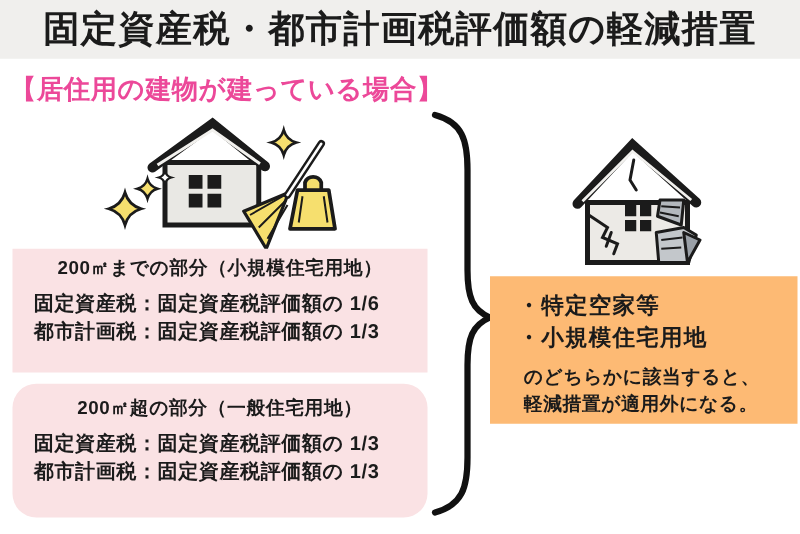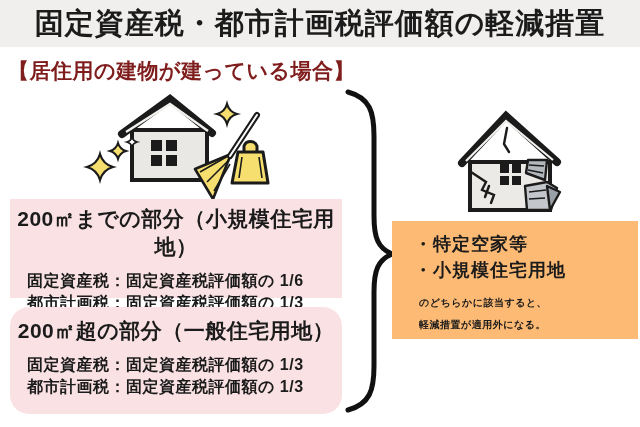--- a/index.html
+++ b/index.html
@@ -15,48 +15,48 @@
   .title-bar{
     position:absolute;left:0;top:0;width:640px;height:47px;
     background:#f0efed;
     display:flex;align-items:center;justify-content:center;
   }
   .title-bar h1{
     margin:0;font-size:29px;letter-spacing:1px;color:#1b1b1b;font-weight:700;
   }
   .subtitle{
     position:absolute;left:8px;top:57px;
-    font-size:21px;color:#7f1d1d;letter-spacing:0.5px;
+    font-size:21px;color:#ec4899;letter-spacing:0.5px;
   }
   .house-clean{position:absolute;left:68px;top:90px;width:220px;height:115px;}
   .house-damaged{position:absolute;left:443px;top:100px;width:135px;height:118px;}
   .brace{position:absolute;left:338px;top:86px;width:60px;height:330px;}
 
   .pink-box{
     position:absolute;left:10px;width:332px;
     background:#fae2e4;
     box-sizing:border-box;
   }
   .pink-box.box1{top:199px;height:99px;padding-top:6px;}
   .pink-box.box2{top:307px;height:107px;padding-top:10px;border-radius:19px;}
   .box-heading{
-    text-align:center;font-size:21px;letter-spacing:0.5px;
+    text-align:center;font-size:15px;letter-spacing:0.5px;
   }
   .box-lines{margin-top:9px;padding-left:17px;}
   .box-line{font-size:16px;line-height:22px;letter-spacing:0.5px;}
 
   .teal-box{
     position:absolute;left:392px;top:221px;width:246px;height:118px;
     background:#fdba74;
     box-sizing:border-box;
     padding:10px 0 0 22px;
   }
   .bullet{font-size:18px;line-height:26px;letter-spacing:1px;}
   .note{margin-top:9px;padding-left:5px;}
-  .note-line{font-size:10px;line-height:21.5px;letter-spacing:0.5px;}
+  .note-line{font-size:15px;line-height:21.5px;letter-spacing:0.5px;font-family:Liberation Serif, serif;}
 </style>
 </head>
 <body>
 
 <div class="canvas">
 
   <header class="title-bar">
     <h1>固定資産税・都市計画税評価額の軽減措置</h1>
   </header>
 

